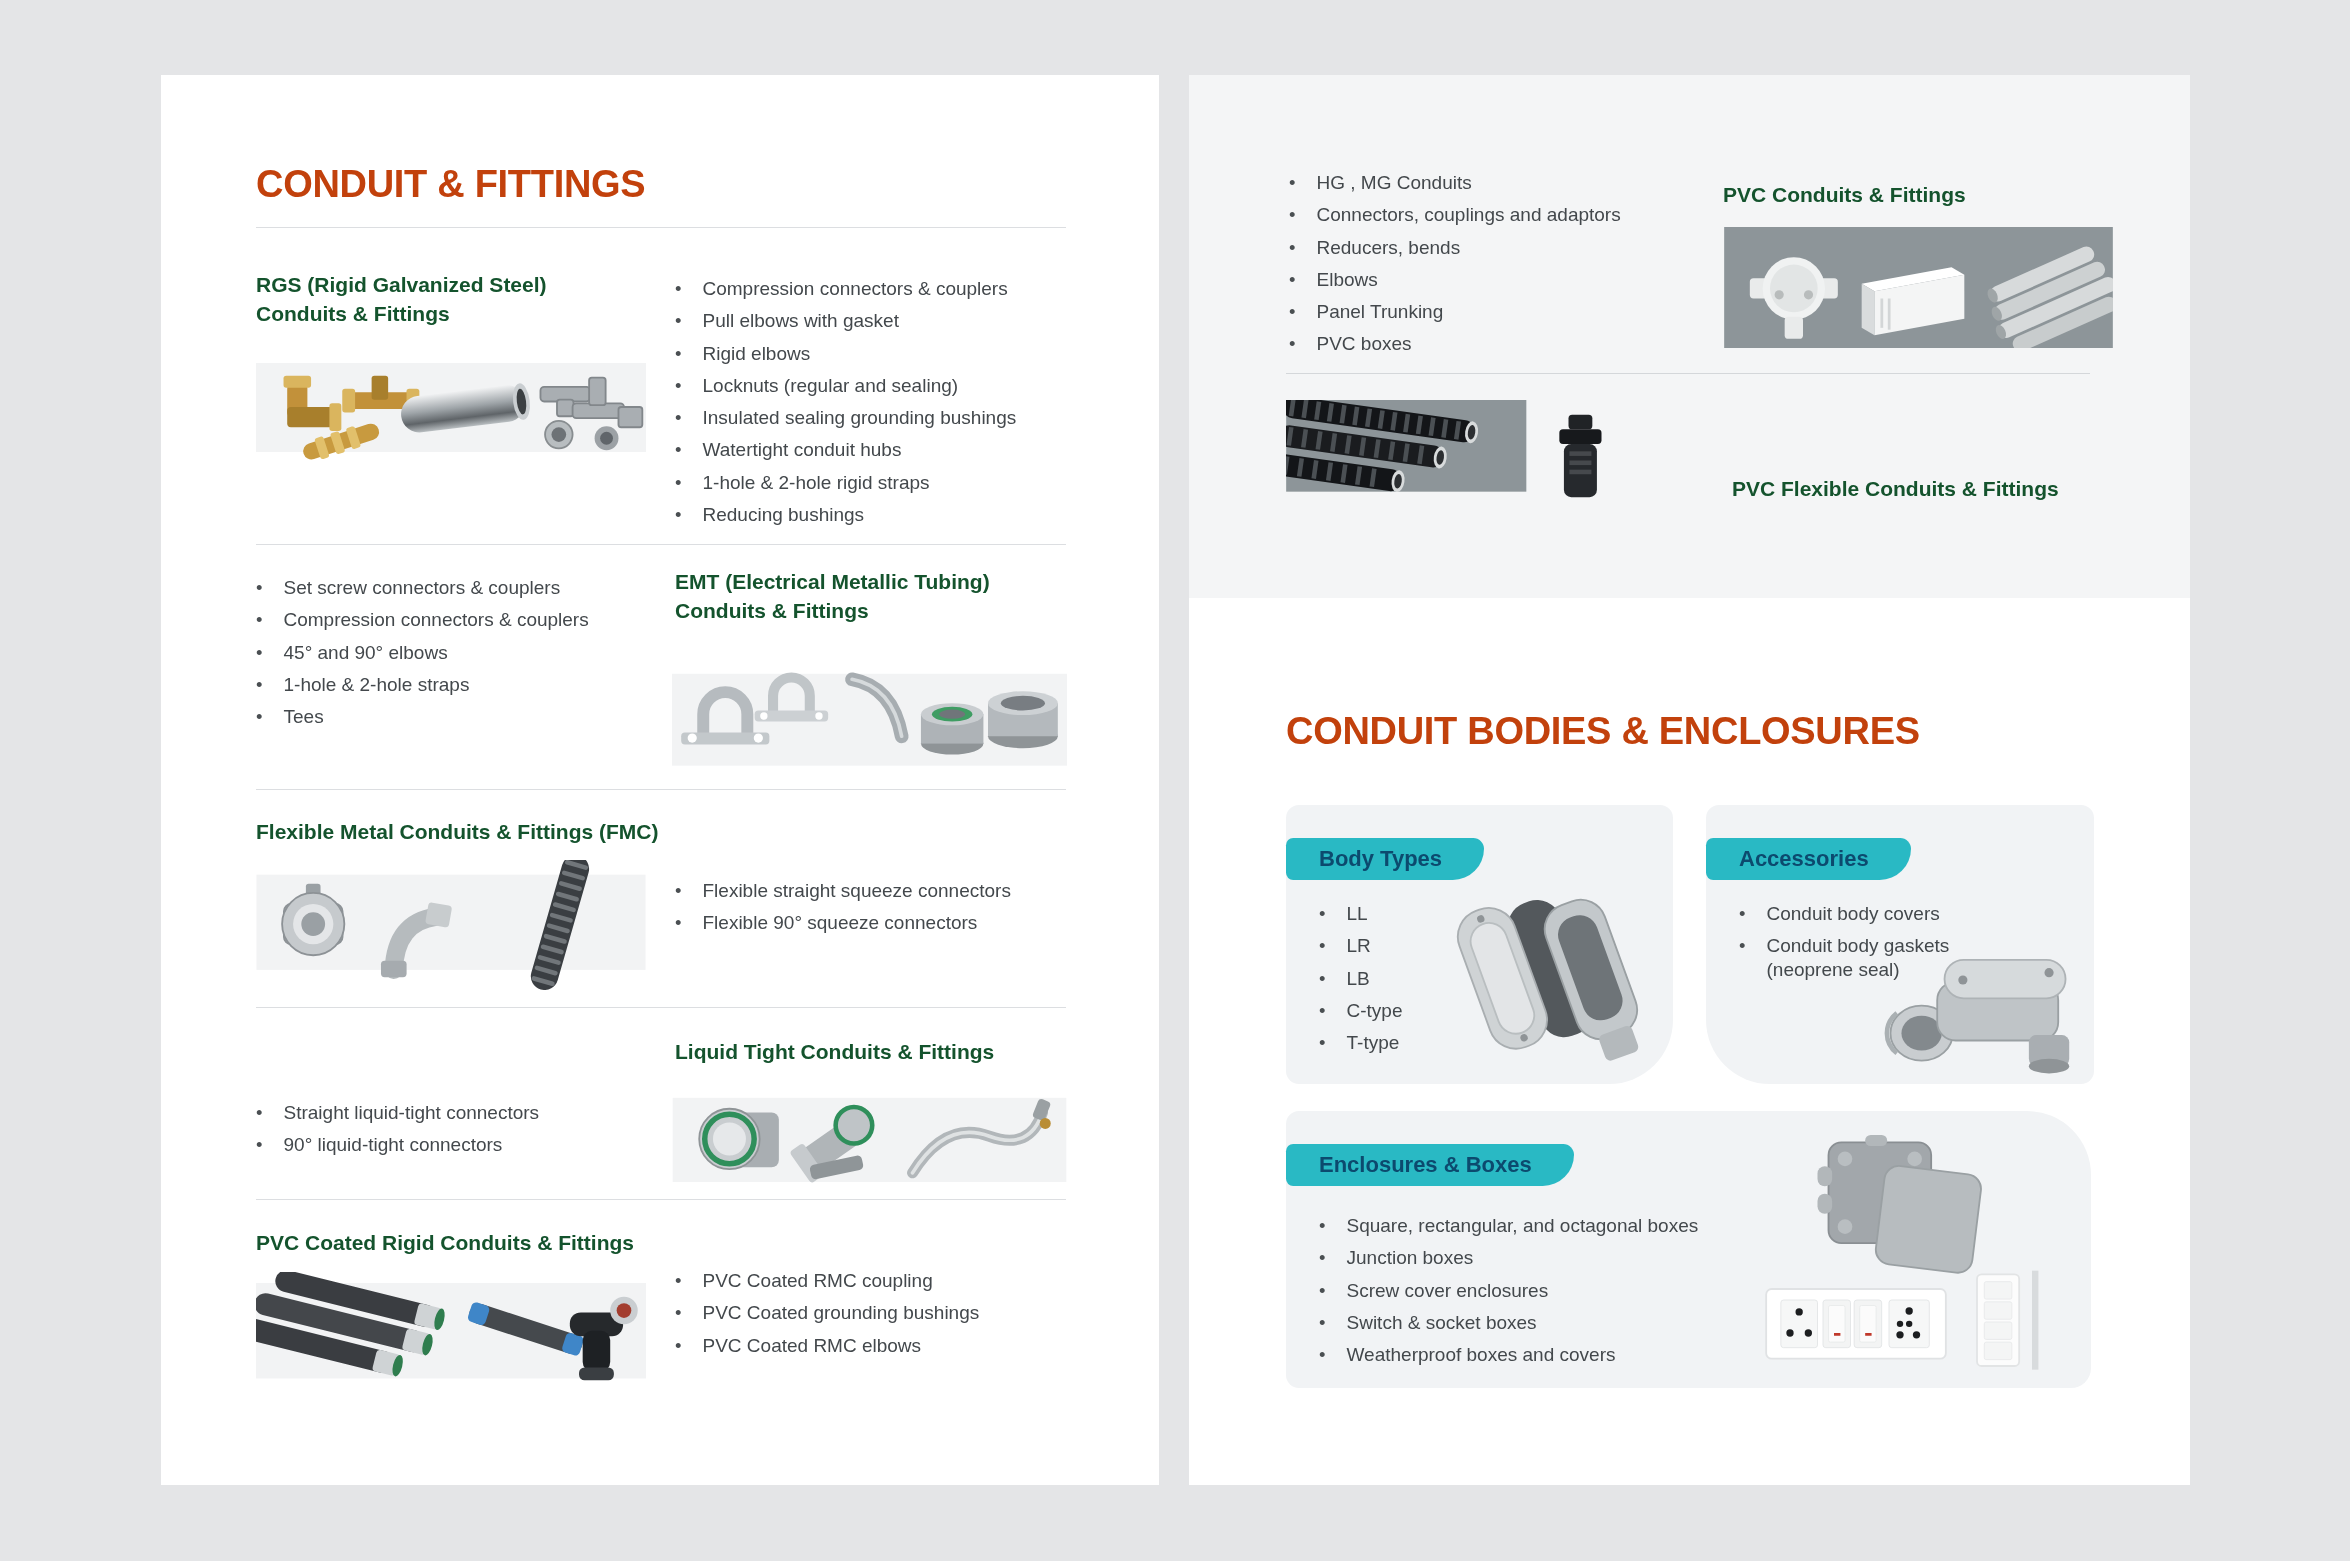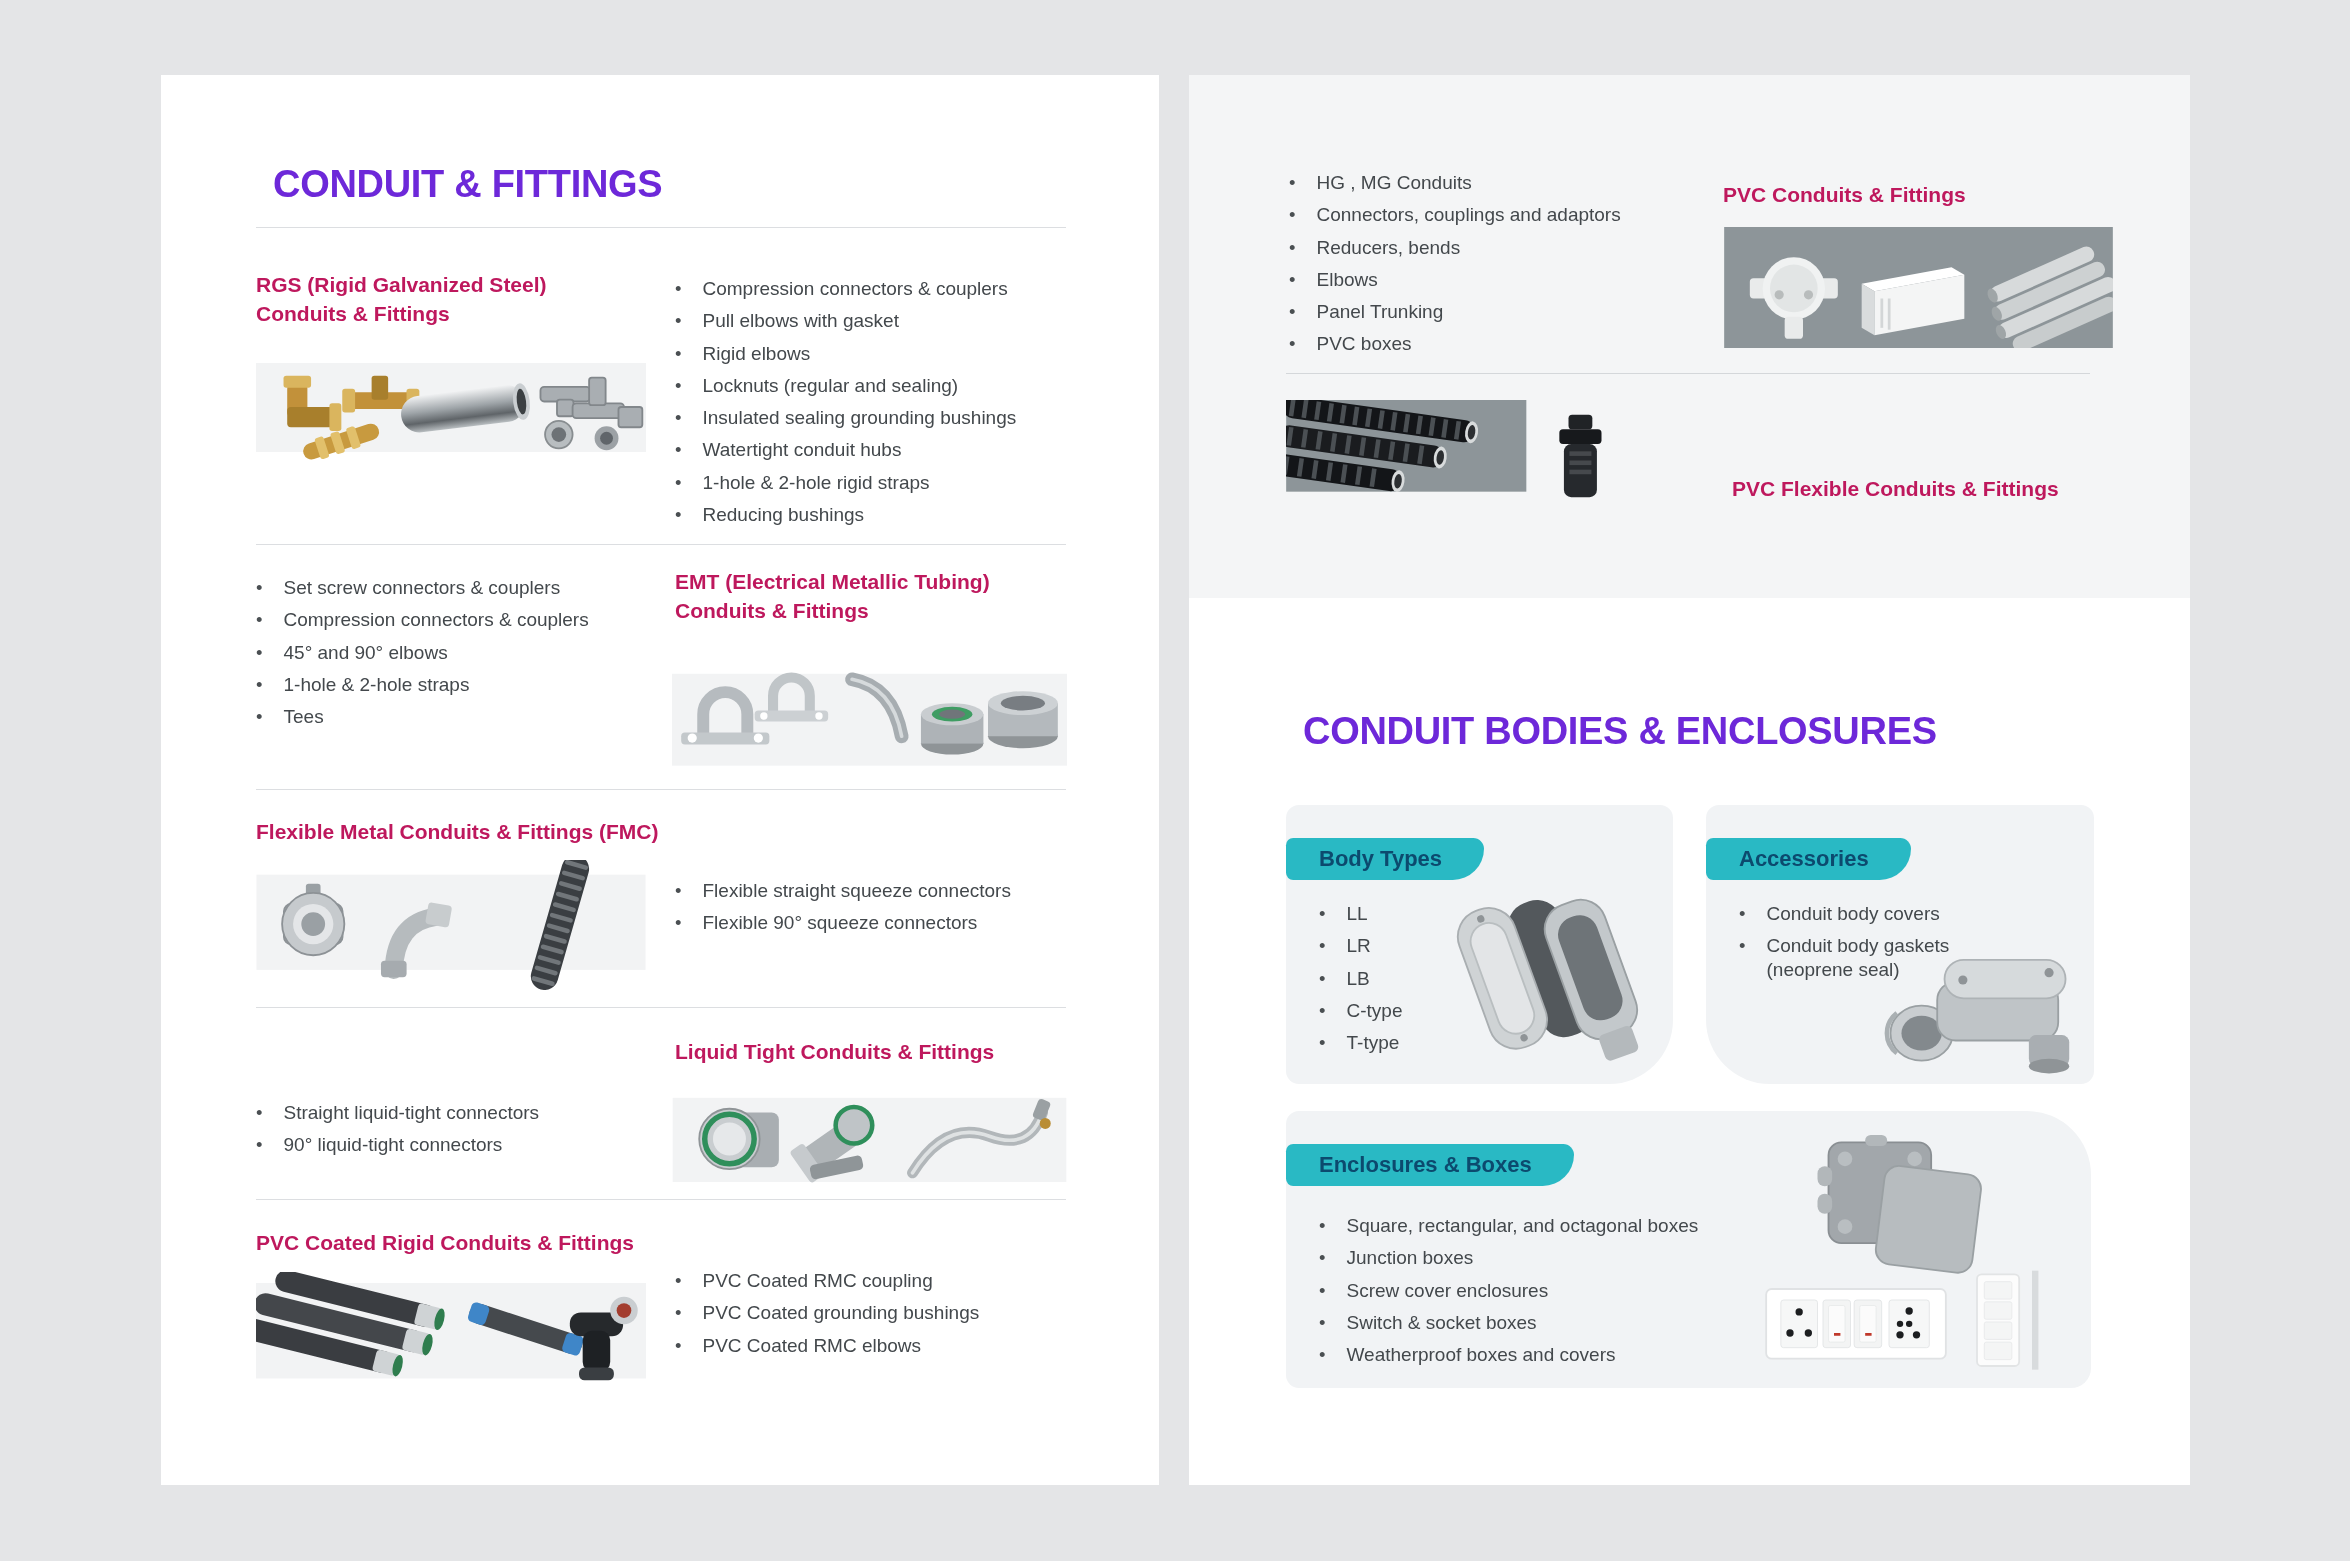--- a/index.html
+++ b/index.html
@@ -5,30 +5,30 @@
   :root{ --accent:#29b9c4; }
   *{ box-sizing:border-box; margin:0; padding:0; }
   html,body{ width:2351px; height:1561px; }
   body{ background:#e4e5e7; font-family:"Liberation Sans","DejaVu Sans",sans-serif; overflow:hidden; }
   .stage{ position:relative; width:2351px; height:1561px; background:#e4e5e7; }
 
   .page{ position:absolute; background:#ffffff; }
   .page-left{ left:161px; top:75px; width:998px; height:1410px; }
   .page-right{ left:1189px; top:75px; width:1001px; height:1410px; }
 
-  .ptitle{ position:absolute; font-size:38px; font-weight:800; letter-spacing:-0.3px; color:#6d28d9; white-space:nowrap;margin-left:17px; }
+  .ptitle{ position:absolute; font-size:38px; font-weight:800; letter-spacing:-0.3px; color:#c2410c; white-space:nowrap; }
   .pl-title{ left:95px; top:88px; }
   .pr-title{ left:97px; top:635px; }
 
   .hr{ position:absolute; height:0; border-top:1.8px solid #dcdee1; }
   .page-left .hr{ left:95px; width:810px; }
   .hr1{ top:152px; } .hr2{ top:469px; } .hr3{ top:714px; } .hr4{ top:932px; } .hr5{ top:1124px; }
   .hr-r1{ left:97px; top:298px; width:804px; border-top-color:#d4d7da; }
 
-  h3.sh{ position:absolute; font-size:21px; line-height:29px; font-weight:700; color:#be185d; }
+  h3.sh{ position:absolute; font-size:21px; line-height:29px; font-weight:700; color:#14532d; }
   .h-rgs{ left:95px; top:195px; width:335px; }
   .h-emt{ left:514px; top:492px; width:367px; }
   .h-fmc{ left:95px; top:742px; width:588px; }
   .h-lt{ left:514px; top:962px; width:395px; }
   .h-pvcc{ left:95px; top:1153px; width:588px; }
   .h-pvc{ left:534px; top:105px; width:386px; }
   .h-flex{ left:543px; top:399px; width:386px; }
 
   ul.blist{ position:absolute; list-style:none; }
   ul.blist li{ display:flex; align-items:flex-start; margin-bottom:8.3px; font-size:19px; line-height:24px; color:#43484c; }

